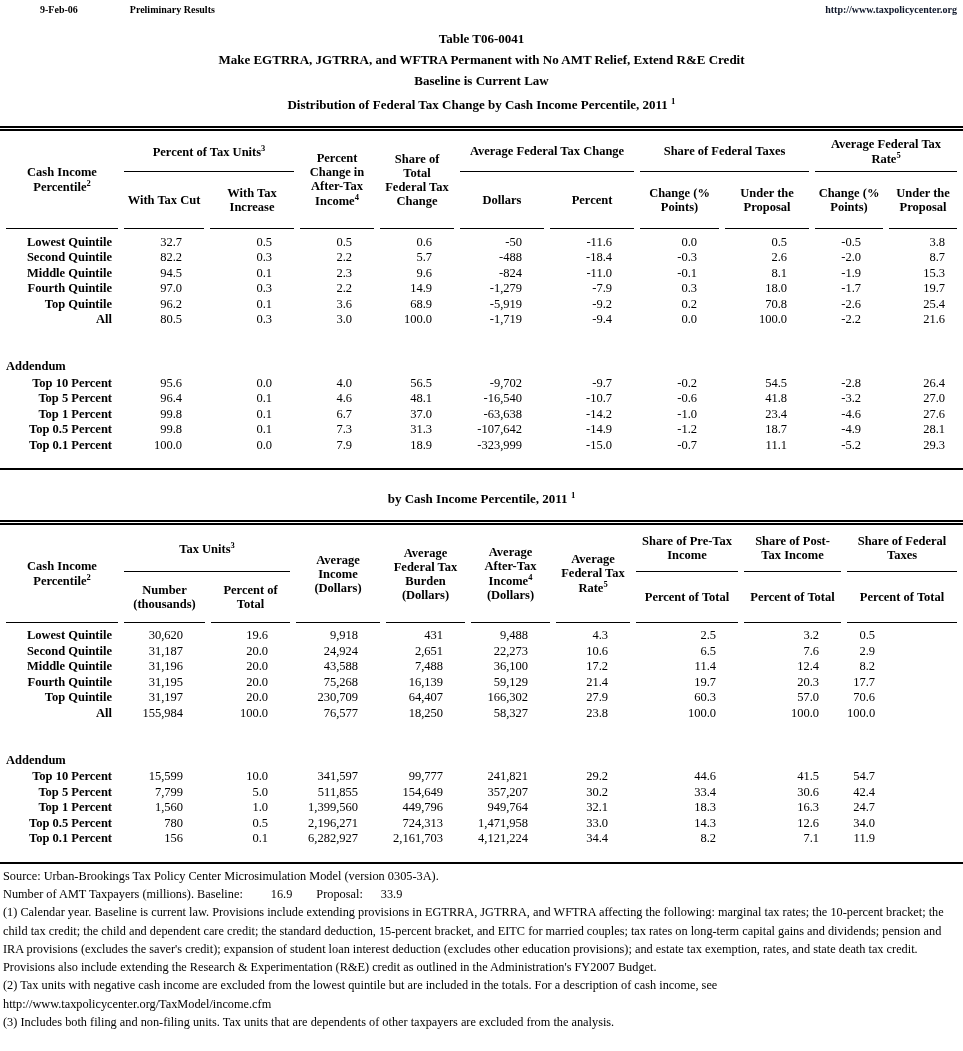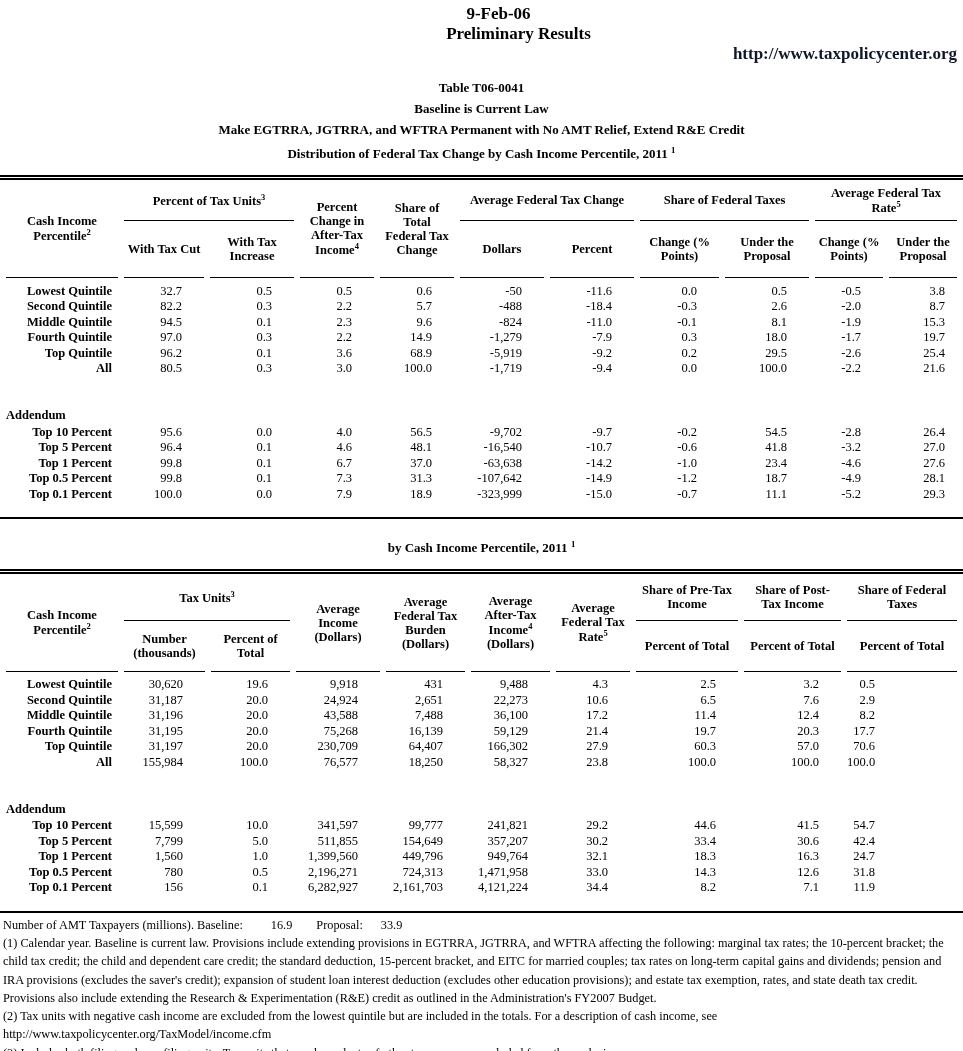--- a/index.html
+++ b/index.html
@@ -6,27 +6,26 @@
     margin: 0; padding: 0;
     width: 963px; height: 1051px;
     overflow: hidden;
     background: #ffffff;
     color: #000000;
     font-family: "Liberation Serif", "DejaVu Serif", serif;
     font-size: 12.5px;
   }
   .topbar {
     display: flex;
-    align-items: center;
+    align-items: flex-start;
     padding: 4px 6px 0 40px;
     font-weight: bold;
-    font-size: 17px;
-    flex-direction: column;
-  }
-  .topbar .status { margin-left: 40px; }
+    font-size: 10px;
+  }
+  .topbar .status { margin-left: 52px; }
   .topbar .link {
     margin-left: auto;
     color: #0f172a;
     cursor: pointer;
   }
   .titles {
     text-align: center;
     margin-top: 13px;
     font-weight: bold;
     font-size: 13px;
@@ -110,22 +109,22 @@
 <div>
 
   <div class="topbar">
     <span>9-Feb-06</span>
     <span class="status">Preliminary Results</span>
     <a class="link">http://www.taxpolicycenter.org</a>
   </div>
 
   <div class="titles">
     <div>Table T06-0041</div>
+    <div>Make EGTRRA, JGTRRA, and WFTRA Permanent with No AMT Relief, Extend R&amp;E Credit</div>
     <div>Baseline is Current Law</div>
-    <div>Make EGTRRA, JGTRRA, and WFTRA Permanent with No AMT Relief, Extend R&amp;E Credit</div>
     <div><span>Distribution of Federal Tax Change by Cash Income Percentile, 2011</span> <sup>1</sup></div>
   </div>
 
   <table class="t1">
     <colgroup>
       <col style="width:112px">
         <col style="width:80px">
         <col style="width:84px">
         <col style="width:74px">
       <col style="width:74px">
@@ -212,21 +211,21 @@
         </tr>
         <tr>
           <th class="rowlabel">Top Quintile</th>
           <td>96.2</td>
           <td>0.1</td>
           <td>3.6</td>
           <td>68.9</td>
           <td>-5,919</td>
           <td>-9.2</td>
           <td>0.2</td>
-          <td>29.5</td>
+          <td>70.8</td>
           <td>-2.6</td>
           <td>25.4</td>
         </tr>
         <tr>
           <th class="rowlabel">All</th>
           <td>80.5</td>
           <td>0.3</td>
           <td>3.0</td>
           <td>100.0</td>
           <td>-1,719</td>
@@ -468,41 +467,42 @@
         <tr>
           <th class="rowlabel">Top 0.5 Percent</th>
           <td>780</td>
           <td>0.5</td>
           <td>2,196,271</td>
           <td>724,313</td>
           <td>1,471,958</td>
           <td>33.0</td>
           <td>14.3</td>
           <td>12.6</td>
-          <td>31.8</td>
+          <td>34.0</td>
         </tr>
         <tr>
           <th class="rowlabel">Top 0.1 Percent</th>
           <td>156</td>
           <td>0.1</td>
           <td>6,282,927</td>
           <td>2,161,703</td>
           <td>4,121,224</td>
           <td>34.4</td>
           <td>8.2</td>
           <td>7.1</td>
           <td>11.9</td>
         </tr>
         <tr class="spacer-end">
           <td colspan="12"></td>
         </tr>
       </tbody>
   </table>
 
   <div class="footnotes">
+    <p>Source: Urban-Brookings Tax Policy Center Microsimulation Model (version 0305-3A).</p>
     <p class="amt">
       <span>Number of AMT Taxpayers (millions).  Baseline:</span>
       <span class="v1">16.9</span>
       <span class="l2">Proposal:</span>
       <span class="v2">33.9</span>
     </p>
     <p>(1) Calendar year. Baseline is current law.  Provisions include extending provisions in EGTRRA, JGTRRA, and WFTRA affecting the following: marginal tax rates; the 10-percent bracket; the child tax credit; the child and dependent care credit; the standard deduction, 15-percent bracket, and EITC for married couples; tax rates on long-term capital gains and dividends; pension and IRA provisions (excludes the saver's credit); expansion of student loan interest deduction (excludes other education provisions); and estate tax exemption, rates, and state death tax credit.  Provisions also include extending the Research &amp; Experimentation (R&amp;E) credit as outlined in the Administration's FY2007 Budget.</p>
     <p>(2) Tax units with negative cash income are excluded from the lowest quintile but are included in the totals. For a description of cash income, see</p>
     <p>http://www.taxpolicycenter.org/TaxModel/income.cfm</p>
     <p>(3) Includes both filing and non-filing units.  Tax units that are dependents of other taxpayers are excluded from the analysis.</p>

